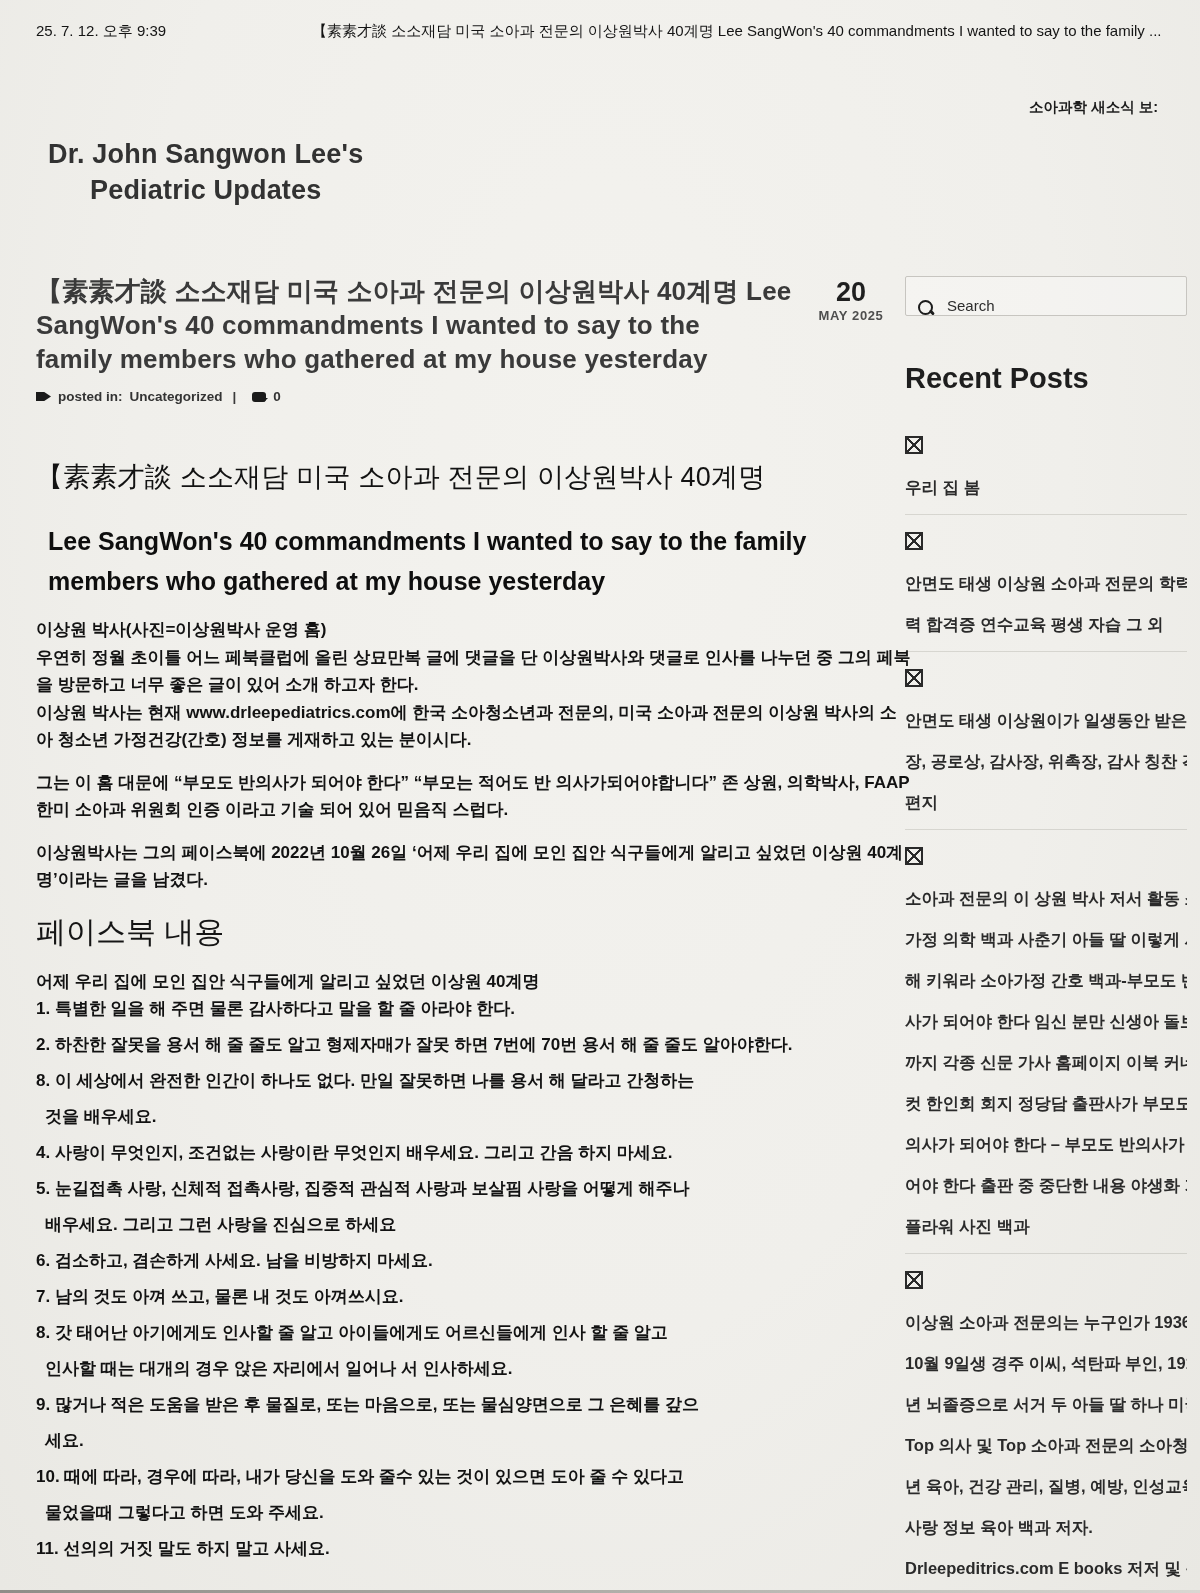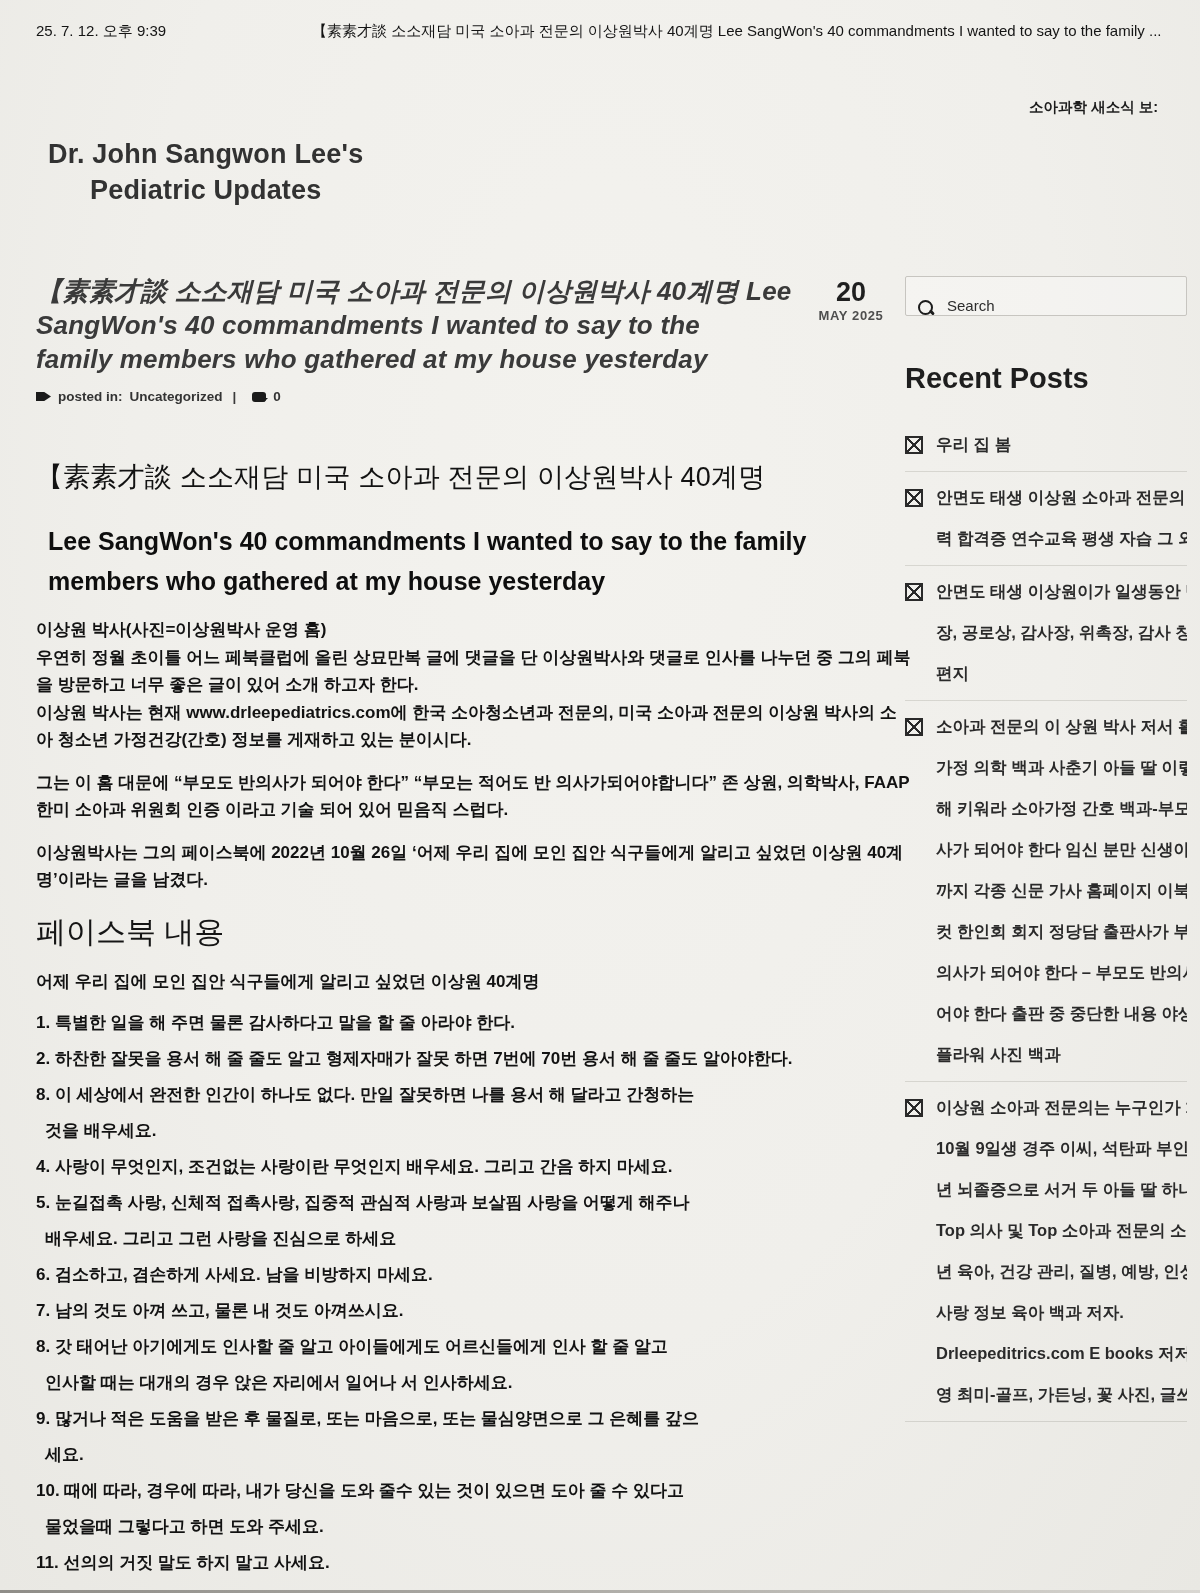--- a/index.html
+++ b/index.html
@@ -18,57 +18,57 @@
   .site-title{position:absolute;top:136px;left:48px;font-size:27px;font-weight:700;color:#323232;line-height:36px;letter-spacing:.2px;cursor:pointer;}
   .site-title .l2{padding-left:42px;}
 
   
   .article{position:absolute;left:36px;top:274px;width:832px;}
   .date-badge{position:absolute;left:772px;top:4px;width:86px;text-align:center;}
   .date-badge .day{font-size:27px;font-weight:600;color:#1f1f1f;line-height:28px;}
   .date-badge .my{font-size:13px;font-weight:700;color:#4e4e4e;letter-spacing:.6px;margin-top:2px;}
 
   h1{margin:0;font-size:26px;font-weight:600;color:#3a3a3a;line-height:34px;letter-spacing:.2px;}
-  h1 div{white-space:nowrap;font-style:italic;}
+  h1 div{white-space:nowrap;}
 
   .meta{display:flex;align-items:center;gap:7px;margin-top:13px;font-size:13.5px;font-weight:600;color:#333;}
   .tag-icon{display:inline-block;width:15px;height:11px;background:#1a1a1a;
             clip-path:polygon(0 10%,55% 10%,100% 50%,55% 90%,0 90%);}
   .comment-icon{display:inline-block;width:14px;height:10px;background:#1a1a1a;border-radius:3px;position:relative;margin-left:6px;}
   .comment-icon::after{content:"";position:absolute;left:8px;bottom:-4px;border:4px solid transparent;border-top-color:#1a1a1a;}
   .meta .cat{cursor:pointer;text-align:center;}
   .meta .sep{margin:0 3px;color:#3a3a3a;}
 
   h2.kr{margin:55px 0 0;font-size:27px;font-weight:500;color:#121212;letter-spacing:.2px;white-space:nowrap;}
   h2.en{margin:26px 12px 0;font-size:25px;font-weight:700;color:#0e0e0e;line-height:40px;}
   h2.en div{white-space:nowrap;}
 
   .body-par{margin-top:15px;}
   .bline{font-size:17px;font-weight:700;color:#121212;line-height:27.5px;white-space:nowrap;}
 
   h3.fb{margin:18px 0 0;font-size:30px;font-weight:500;color:#151515;}
   .intro{margin:17px 0 0;font-size:17px;font-weight:700;color:#121212;}
 
-  #cmds{margin-top:19px;}
+  #cmds{margin-top:5px;}
   .cmd-line{margin:0 0 15px;font-size:17px;font-weight:700;line-height:21px;color:#121212;white-space:nowrap;}
   .cmd-line.cont{padding-left:9px;}
 
   
   .sidebar{position:absolute;left:905px;top:276px;width:282px;}
   .search-box{display:flex;align-items:flex-end;gap:12px;border:1px solid #c7c5c0;height:38px;padding:0 12px;
               background:rgba(255,255,255,.28);border-radius:2px;cursor:text;}
   .mag{flex:0 0 11px;width:11px;height:11px;border:2.5px solid #1c1c1c;border-radius:50%;position:relative;}
   .mag::after{content:"";position:absolute;left:9px;top:9px;width:6px;height:2.6px;background:#1c1c1c;transform:rotate(45deg);border-radius:2px;}
   .search-box input{border:none;outline:none;background:transparent;width:100%;
                     font:500 15px "Liberation Sans",sans-serif;color:#222;}
   .search-box input::placeholder{color:#2c2c2c;opacity:1;}
 
   h2.rp{margin:46px 0 0;font-size:29px;font-weight:600;color:#1e1e1e;}
   #posts{margin-top:24px;}
-  .post-item{display:flex;gap:13px;border-bottom:1px solid rgba(60,55,45,.14);padding:5px 0 6px;cursor:pointer;}
+  .post-item{display:flex;gap:13px;border-bottom:1px solid rgba(60,55,45,.14);padding:5px 0 6px;cursor:pointer;flex-direction:column;}
   .bix{flex:0 0 14px;width:14px;height:14px;border:2px solid #2a2a2a;margin-top:12px;
        background:linear-gradient(45deg,transparent 43%,#2a2a2a 43%,#2a2a2a 57%,transparent 57%),
                   linear-gradient(135deg,transparent 43%,#2a2a2a 43%,#2a2a2a 57%,transparent 57%);}
   .post-lines{font-size:16.5px;font-weight:600;color:#2a2a2a;min-width:0;}
   .post-lines div{line-height:41px;white-space:nowrap;overflow:hidden;}
 
   .scan-edge{position:absolute;bottom:0;left:0;width:100%;height:3px;
              background:linear-gradient(to right,#8f8d88,#b3b1ac 55%,#d9d7d2);}
 </style>
 </head>

